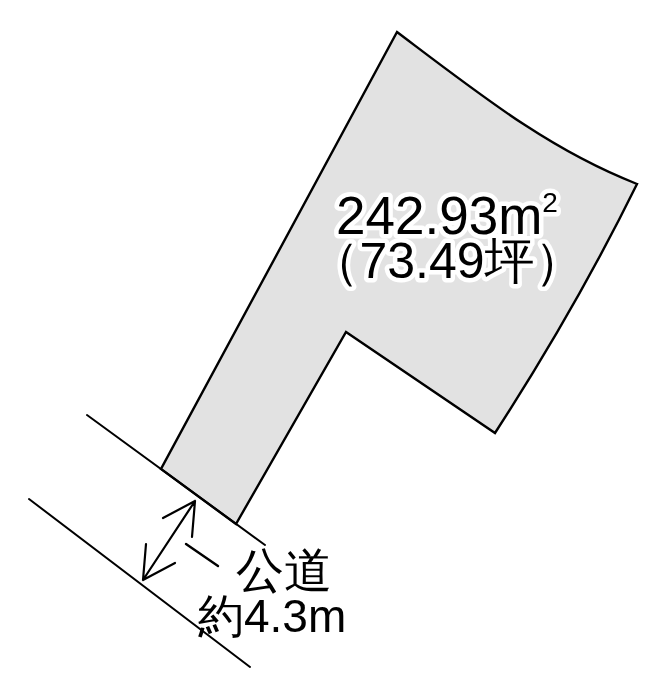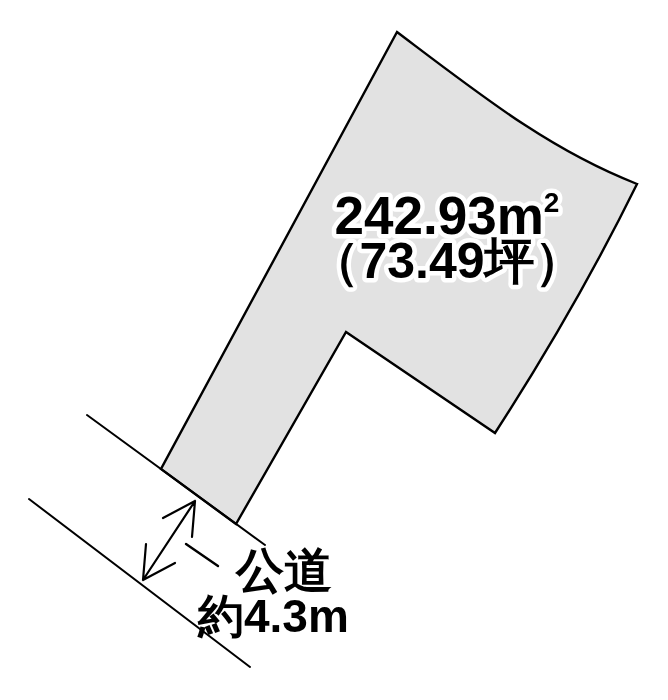--- a/index.html
+++ b/index.html
@@ -7,21 +7,20 @@
     padding: 0;
     background: #ffffff;
   }
   .canvas {
     position: relative;
     width: 668px;
     height: 700px;
     background: #ffffff;
     overflow: hidden;
     font-family: "Liberation Sans", "DejaVu Sans", sans-serif;
-    font-weight: bold;
   }
   svg { display: block; }
 
   .parcel-shape {
     stroke: #000000;
     stroke-width: 2.4;
     stroke-linejoin: miter;
   }
   .road-line {
     stroke: #000000;

